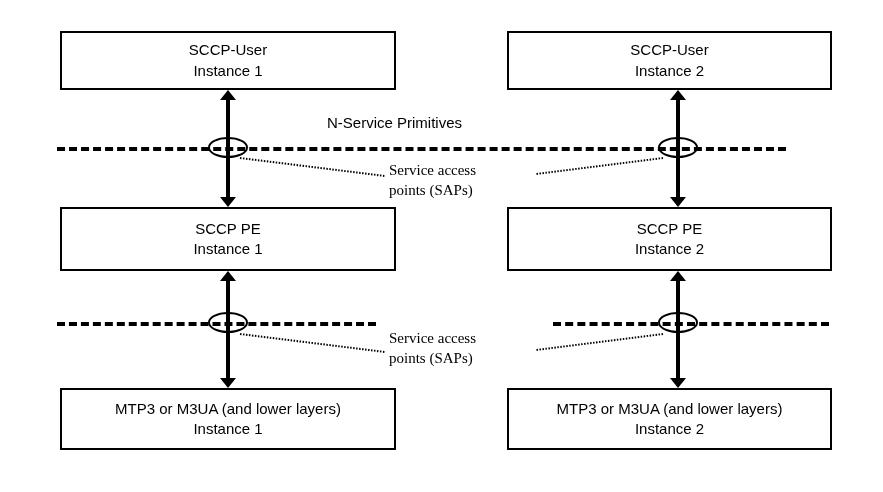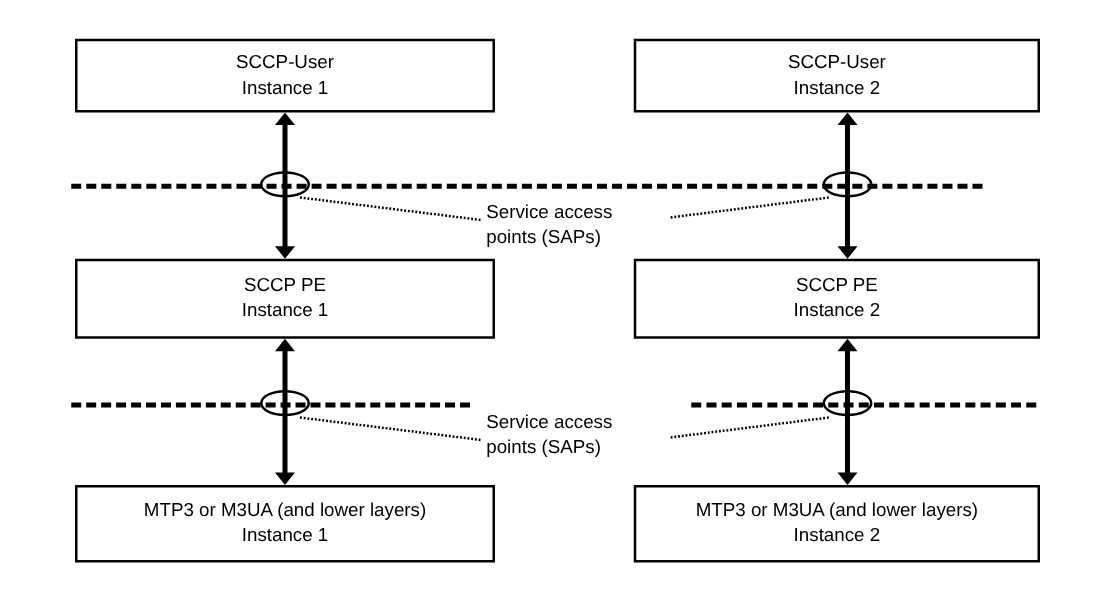--- a/index.html
+++ b/index.html
@@ -97,21 +97,21 @@
   
   .label {
     position: absolute;
     font-size: 15px;
     color: #000000;
     white-space: nowrap;
     line-height: 1.35;
   }
   #label-n-service    { left: 327px; top: 113px; }
   #label-mtp3-service { left: 327px; top: 288px; }
-  .sap-callout { position: absolute; font-size: 15px; color: #000000; line-height: 1.35; }
+  .sap-callout { position: absolute; font-size: 15px; color: #000000; line-height: 1.35; font-family: Liberation Serif, serif; }
   #callout-upper { left: 389px; top: 160px; }
   #callout-lower { left: 389px; top: 328px; }
 
   
   .leader { position: absolute; pointer-events: none; }
 </style>
 </head>
 <body>
 
 <div id="canvas">
@@ -176,20 +176,21 @@
   <div class="sap-ellipse" id="sap-right-upper"></div>
   <div class="sap-ellipse" id="sap-right-lower"></div>
 
   <svg class="leader" style="left:0; top:0; width:883px; height:492px;">
     <line x1="240" y1="158" x2="385" y2="176" stroke="#000000" stroke-width="2" stroke-dasharray="1.5,1.5"></line>
     <line x1="663" y1="158" x2="536" y2="174" stroke="#000000" stroke-width="2" stroke-dasharray="1.5,1.5"></line>
     <line x1="240" y1="334" x2="385" y2="352" stroke="#000000" stroke-width="2" stroke-dasharray="1.5,1.5"></line>
     <line x1="663" y1="334" x2="536" y2="350" stroke="#000000" stroke-width="2" stroke-dasharray="1.5,1.5"></line>
   </svg>
 
+  <div class="label" id="label-n-service">N-Service Primitives</div>
 
 
   <div class="sap-callout" id="callout-upper">
     <div>Service access</div>
     <div>points (SAPs)</div>
   </div>
 
   <div class="sap-callout" id="callout-lower">
     <div>Service access</div>
     <div>points (SAPs)</div>

